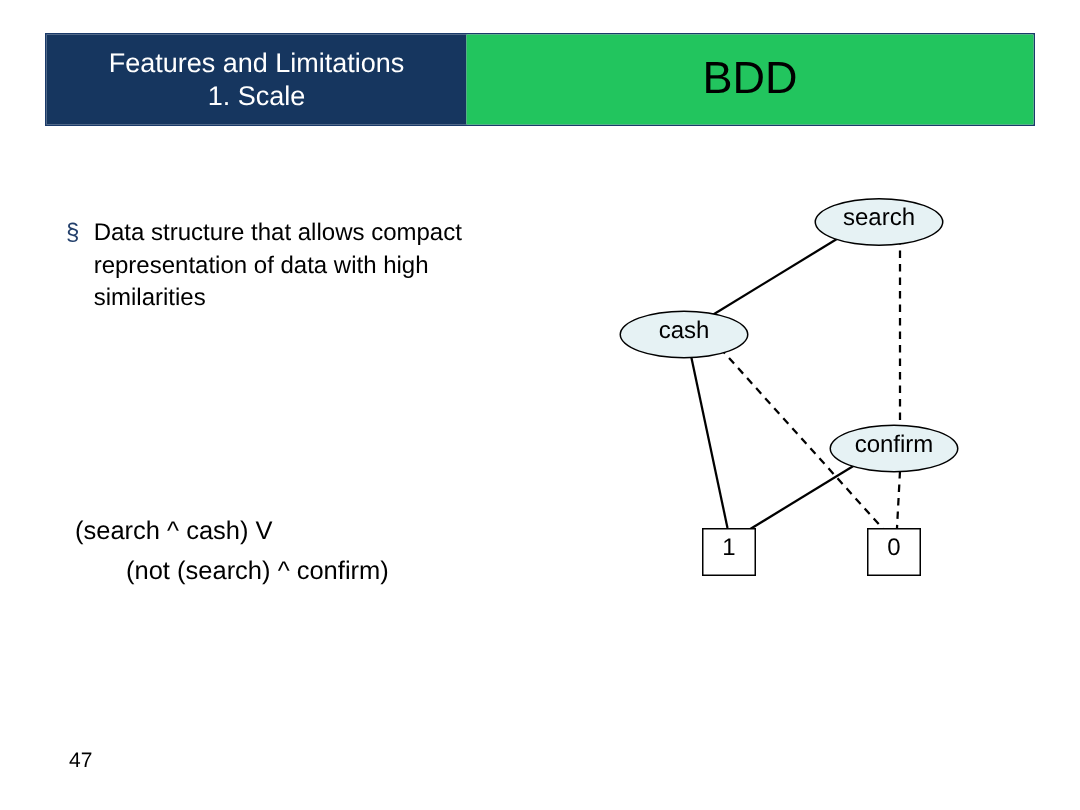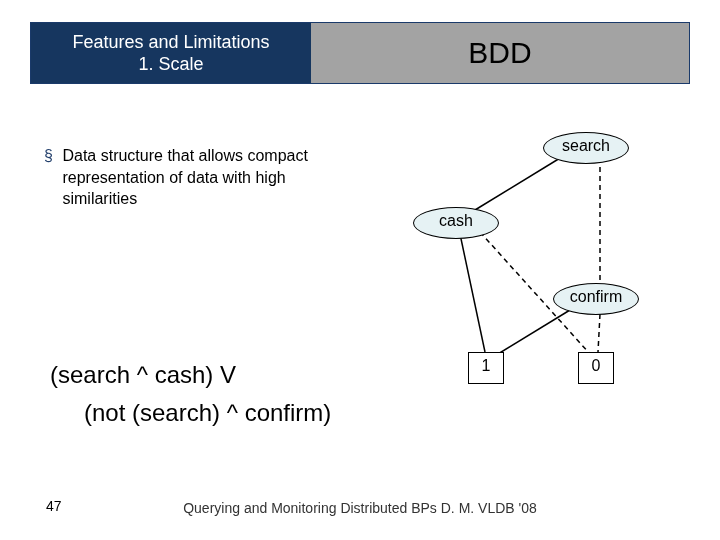--- a/index.html
+++ b/index.html
@@ -1,23 +1,23 @@
 <!DOCTYPE html>
 <html><head>
 <meta charset="utf-8">
 <style>
   html,body{margin:0;padding:0;width:720px;height:540px;background:#fff;font-family:Arial,Helvetica,sans-serif;color:#000;}
   .slide{position:relative;width:720px;height:540px;}
   .header{position:absolute;left:30px;top:22px;right:30px;height:60px;border:1px solid #1a3a6a;display:flex;}
   .header-left{width:280px;background:#16365f;color:#fff;display:flex;flex-direction:column;align-items:center;justify-content:center;font-size:18px;line-height:1.25;}
-  .header-right{flex:1;background:#a3a3a3;display:flex;align-items:center;justify-content:center;font-size:30px;color:#000;}
+  .header-right{flex:1;background:#22c55e;display:flex;align-items:center;justify-content:center;font-size:30px;color:#000;}
   .bullet{position:absolute;left:44px;top:145px;width:315px;font-size:16px;line-height:1.35;}
   .bullet .mark{display:inline-block;width:14px;vertical-align:top;color:#223f6b;}
   .bullet .txt{display:inline-block;width:290px;vertical-align:top;}
-  .formula{position:absolute;left:50px;top:356px;font-size:24px;line-height:1.6;}
+  .formula{position:absolute;left:50px;top:340px;font-size:17px;line-height:1.6;}
   .formula .l2{padding-left:34px;}
   .slidenum{position:absolute;left:46px;bottom:26px;font-size:14px;font-weight:normal;}
   .footer{position:absolute;left:0;right:0;bottom:24px;text-align:center;font-size:14px;color:#333;}
   
   .diagram{position:absolute;left:370px;top:110px;width:330px;height:300px;}
   .node{position:absolute;background:#e6f2f4;border:1px solid #000;font-size:16px;padding:2px 0;text-align:center;}
   .ellipse{border-radius:50%/50%;width:84px;height:26px;line-height:22px;}
   .terminal{width:34px;height:26px;line-height:22px;background:#fff;border:1px solid #000;}
   svg.edges{position:absolute;left:0;top:0;width:330px;height:300px;}
 </style>
@@ -60,14 +60,13 @@
       <line x1="230" y1="204" x2="228" y2="242" stroke="#000" stroke-width="1.5" stroke-dasharray="5,4"></line>
     </svg>
     <div class="node ellipse" style="left:43px;top:97px;">cash</div>
     <div class="node ellipse" style="left:173px;top:22px;">search</div>
     <div class="node ellipse" style="left:183px;top:173px;">confirm</div>
     <div class="node terminal" style="left:98px;top:242px;">1</div>
     <div class="node terminal" style="left:208px;top:242px;">0</div>
   </div>
 
   <div class="slidenum">47</div>
-  <div class="footer">Querying and Monitoring Distributed BPs D. M. VLDB '08</div>
 </div>
 
 </body></html>

